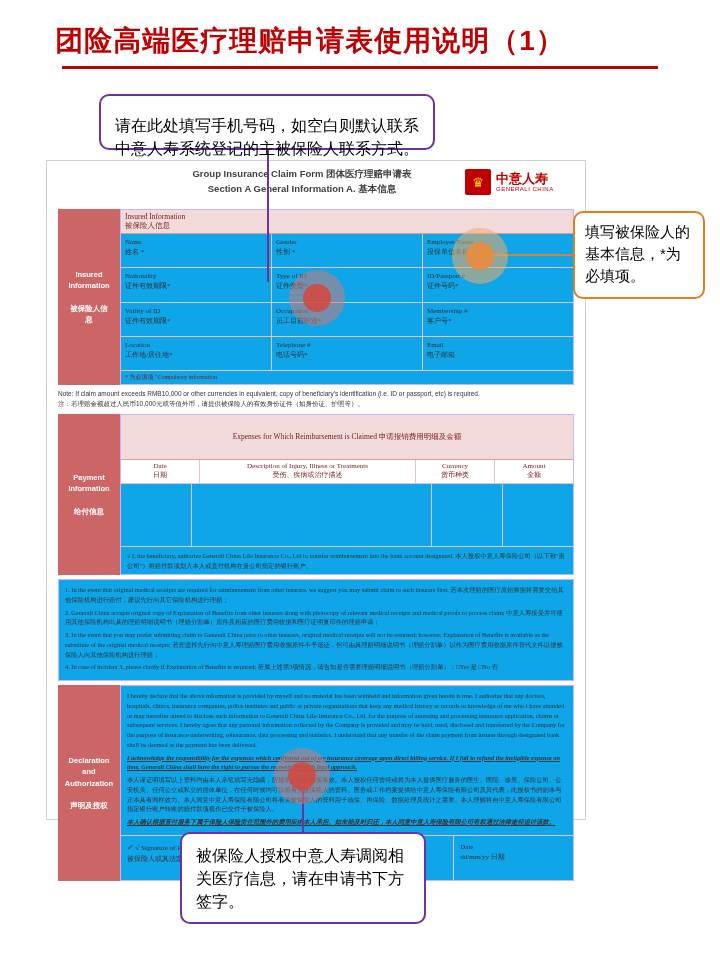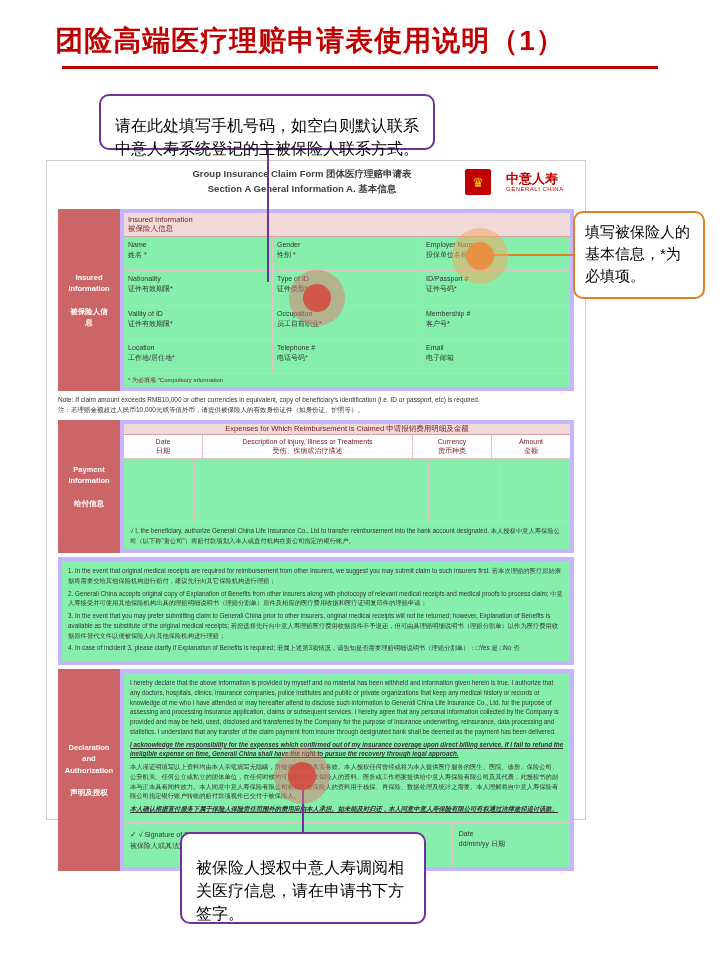--- a/index.html
+++ b/index.html
@@ -38,21 +38,21 @@
     line-height:1.45;
     padding:18px 12px;
     text-align:center;
   }
   .callout.top{
     left:99px;top:94px;width:336px;height:56px;
   }
   .callout.bottom{
     left:180px;top:832px;width:246px;height:92px;
     text-align:left;
-    padding:22px 14px;
+    padding:10px 14px;
   }
   .callout.right{
     left:573px;top:211px;width:132px;height:88px;
     border-color:#e08020;
     text-align:left;
     padding:8px 10px;
     font-size:15px;
   }
 
   .leader{
@@ -98,21 +98,21 @@
     width:112px;height:30px;
     display:flex;align-items:center;
   }
   .logo-mark{
     width:26px;height:26px;background:#c00000;
     border-radius:2px;position:relative;
     display:flex;align-items:center;justify-content:center;
     color:#ffd700;font-size:13px;
   }
   .logo-text{
-    margin-left:15px;
+    margin-left:5px;
     font-size:13px;font-weight:bold;color:#c00000;
     line-height:1.1;
   }
   .logo-text small{display:block;font-size:6px;color:#c00000;font-weight:normal;letter-spacing:.5px;}
   .sect{
     display:flex;
     width:516px;margin:0 auto 4px auto;
     box-sizing:border-box;
   }
   .sect-label{
@@ -122,23 +122,24 @@
     font-size:7.5px;
     font-weight:bold;
     display:flex;align-items:center;justify-content:center;
     text-align:center;
     line-height:1.5;
     padding:14px;
     box-sizing:border-box;
   }
   .sect-body{
     flex:1;
-    border:4px solid #c4b5fd;
-    box-sizing:border-box;
-    background:#86efac;
+    border:1px solid #c4b5fd;
+    box-sizing:border-box;
+    background:#0ea5e9;
+    font-family:Liberation Serif, serif;
   }
   .bandhead{
     background:#f2dada;
     font-size:7.5px;
     color:#7a2020;
     padding:2px 4px;
     border-bottom:1px solid #d4a0a0;
   }
   .cellrow{display:flex;border-bottom:1px solid #e3c3c3;}
   .cell{
@@ -160,21 +161,21 @@
     font-size:6px;color:#7a2020;padding:2px 4px;
   }
   .para{
     font-size:6.3px;color:#333;line-height:1.55;
     padding:5px 6px;
   }
   .para p{margin:0 0 3px 0;}
   .u{text-decoration:underline;font-style:italic;font-weight:bold;}
   .expense-head{
     background:#f2dada;color:#7a2020;font-size:7.5px;
-    text-align:center;padding:0;border-bottom:1px solid #d4a0a0;
+    text-align:center;padding:17px;border-bottom:1px solid #d4a0a0;
   }
   .exp-cols{display:flex;font-size:7px;color:#7a2020;background:#fff;}
   .exp-cols div{
     border-right:1px solid #e3c3c3;padding:2px 4px;
     text-align:center;line-height:1.4;
   }
   .exp-blank{height:62px;border-top:1px solid #e3c3c3;}
   .authline{
     font-size:6.3px;color:#333;padding:4px 6px;line-height:1.5;
     border-top:1px solid #e3c3c3;

